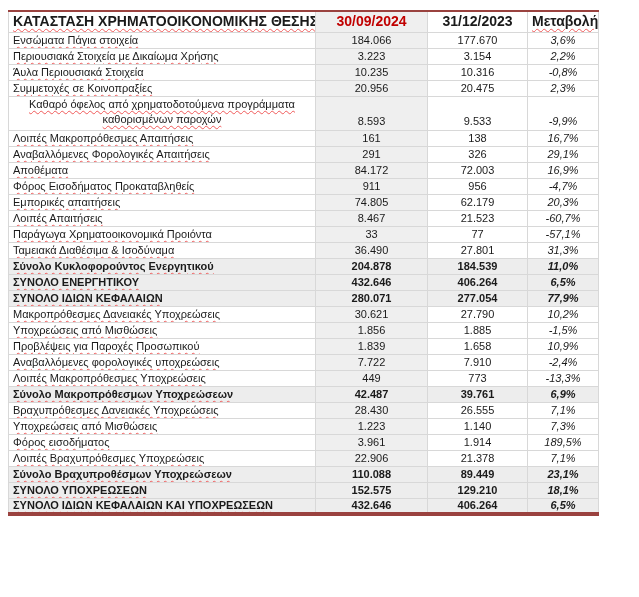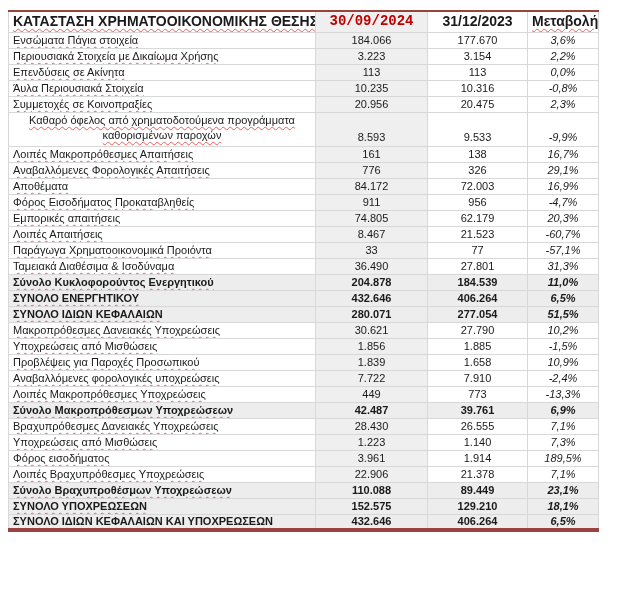--- a/index.html
+++ b/index.html
@@ -43,21 +43,21 @@
     overflow:hidden;
     white-space:nowrap;
   }
   thead th{
     height:21px;
     font-weight:bold;
     font-size:14px;
     background:#ffffff;
   }
   thead th.h-label{text-align:left;}
-  thead th.h-v1{text-align:center;color:var(--date-red);background:var(--col-shade);font-family:Liberation Mono, monospace;}
+  thead th.h-v1{text-align:center;color:var(--date-red);background:var(--col-shade);}
   thead th.h-v2{text-align:center;}
   thead th.h-pct{text-align:center;}
   td.c-label{text-align:left;}
   td.c-num{text-align:center;background:#fff;}
   td.c-v1{background:var(--col-shade);}
   td.c-pct{text-align:center;font-style:italic;}
   tr.subtotal td, tr.total td{
     font-weight:bold;
     background:var(--row-shade);
   }
@@ -98,26 +98,20 @@
           <td class="c-num c-v2">177.670</td>
           <td class="c-num c-pct">3,6%</td>
         </tr>
         <tr class="item">
           <td class="c-label"><span class="wavy">Περιουσιακά Στοιχεία με Δικαίωμα Χρήσης</span></td>
           <td class="c-num c-v1">3.223</td>
           <td class="c-num c-v2">3.154</td>
           <td class="c-num c-pct">2,2%</td>
         </tr>
         <tr class="item">
-          <td class="c-label"><span class="wavy">Επενδύσεις σε Ακίνητα</span></td>
-          <td class="c-num c-v1">113</td>
-          <td class="c-num c-v2">113</td>
-          <td class="c-num c-pct">0,0%</td>
-        </tr>
-        <tr class="item">
           <td class="c-label"><span class="wavy">Άυλα Περιουσιακά Στοιχεία</span></td>
           <td class="c-num c-v1">10.235</td>
           <td class="c-num c-v2">10.316</td>
           <td class="c-num c-pct">-0,8%</td>
         </tr>
         <tr class="item">
           <td class="c-label"><span class="wavy">Συμμετοχές σε Κοινοπραξίες</span></td>
           <td class="c-num c-v1">20.956</td>
           <td class="c-num c-v2">20.475</td>
           <td class="c-num c-pct">2,3%</td>
@@ -129,21 +123,21 @@
           <td class="c-num c-pct">-9,9%</td>
         </tr>
         <tr class="item">
           <td class="c-label"><span class="wavy">Λοιπές Μακροπρόθεσμες Απαιτήσεις</span></td>
           <td class="c-num c-v1">161</td>
           <td class="c-num c-v2">138</td>
           <td class="c-num c-pct">16,7%</td>
         </tr>
         <tr class="item">
           <td class="c-label"><span class="wavy">Αναβαλλόμενες Φορολογικές Απαιτήσεις</span></td>
-          <td class="c-num c-v1">776</td>
+          <td class="c-num c-v1">291</td>
           <td class="c-num c-v2">326</td>
           <td class="c-num c-pct">29,1%</td>
         </tr>
         <tr class="item">
           <td class="c-label"><span class="wavy">Αποθέματα</span></td>
           <td class="c-num c-v1">84.172</td>
           <td class="c-num c-v2">72.003</td>
           <td class="c-num c-pct">16,9%</td>
         </tr>
         <tr class="item">
@@ -185,21 +179,21 @@
         <tr class="total">
           <td class="c-label"><span class="wavy">ΣΥΝΟΛΟ ΕΝΕΡΓΗΤΙΚΟΥ</span></td>
           <td class="c-num c-v1">432.646</td>
           <td class="c-num c-v2">406.264</td>
           <td class="c-num c-pct">6,5%</td>
         </tr>
         <tr class="total">
           <td class="c-label"><span class="wavy">ΣΥΝΟΛΟ ΙΔΙΩΝ ΚΕΦΑΛΑΙΩΝ</span></td>
           <td class="c-num c-v1">280.071</td>
           <td class="c-num c-v2">277.054</td>
-          <td class="c-num c-pct">51,5%</td>
+          <td class="c-num c-pct">77,9%</td>
         </tr>
         <tr class="item">
           <td class="c-label"><span class="wavy">Μακροπρόθεσμες Δανειακές Υποχρεώσεις</span></td>
           <td class="c-num c-v1">30.621</td>
           <td class="c-num c-v2">27.790</td>
           <td class="c-num c-pct">10,2%</td>
         </tr>
         <tr class="item">
           <td class="c-label"><span class="wavy">Υποχρεώσεις από Μισθώσεις</span></td>
           <td class="c-num c-v1">1.856</td>

